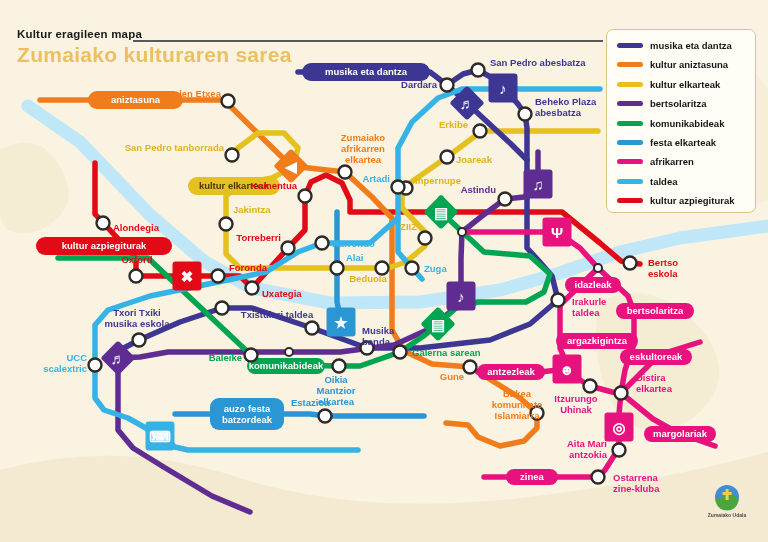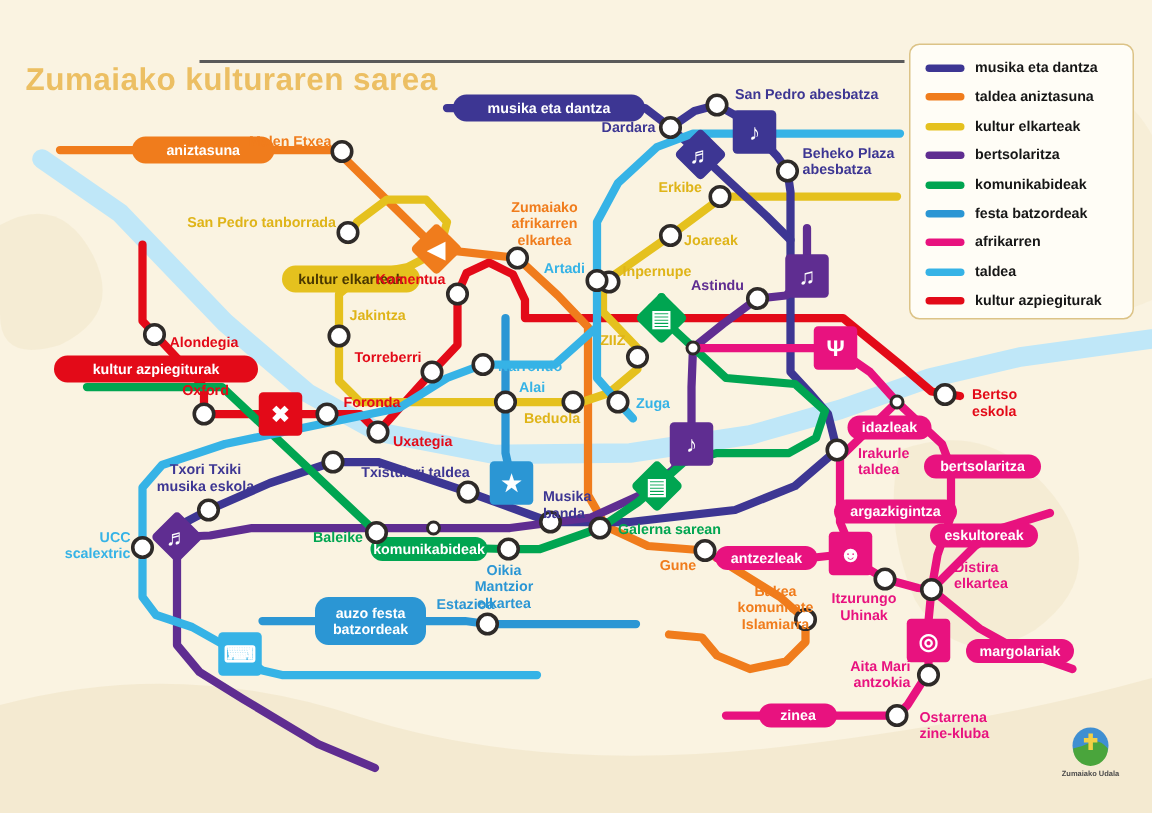--- a/index.html
+++ b/index.html
@@ -1,21 +1,21 @@
 <!DOCTYPE html>
 <html><head>
 <meta charset="utf-8">
 <style>
   html,body{margin:0;padding:0;background:#e8e2d2;}
   #poster{position:relative;width:768px;height:542px;background:#faf3e1;overflow:hidden;
           font-family:"Liberation Sans",sans-serif;}
   #titleblock{position:absolute;left:17px;top:28px;z-index:3;}
   #kicker{font-size:11.5px;font-weight:700;color:#1a1a1a;letter-spacing:.2px;}
   #kicker-rule{position:absolute;left:133px;top:40px;width:470px;height:1.5px;background:#5a5a5a;z-index:3;}
-  #heading{font-size:21px;font-weight:700;color:#ecbf63;margin-top:14px;letter-spacing:.3px;}
+  #heading{font-size:21px;font-weight:700;color:#ecbf63;margin-top:3px;letter-spacing:.3px;}
   #legend{position:absolute;left:606px;top:29px;width:150px;height:184px;background:#fffdf6;
           border:1.5px solid #dcc387;border-radius:7px;z-index:4;box-sizing:border-box;
           padding:10px 8px 6px 10px;display:flex;flex-direction:column;justify-content:space-between;}
   .legend-row{display:flex;align-items:center;gap:7px;}
   .legend-swatch{display:inline-block;width:26px;height:5px;border-radius:3px;flex:0 0 26px;}
   .legend-label{font-size:9.5px;font-weight:700;color:#161616;white-space:nowrap;}
   svg{position:absolute;left:0;top:0;}
   text{font-family:"Liberation Sans",sans-serif;}
 </style>
 </head>
@@ -257,48 +257,49 @@
 
     <g id="logo">
       <circle cx="727" cy="497" r="12" fill="#3f8fd2"></circle>
       <path d="M715.4,499 a11.6,11.6 0 0 0 23.2,0 q-6-7-11.6-4 q-6,3-11.6,4 Z" fill="#4aa53c"></path>
       <path d="M725.6,489 h3 v3 h3 v3 h-3 v5 h-3 v-5 h-3 v-3 h3 Z" fill="#f2d046"></path>
       <text x="727" y="517" font-size="5" font-weight="700" fill="#4a4a4a" text-anchor="middle">Zumaiako Udala</text>
     </g>
   </svg>
 
   <div id="titleblock">
+    <div id="kicker">Kultur eragileen mapa</div>
     <div id="heading">Zumaiako kulturaren sarea</div>
   </div>
   <div id="kicker-rule"></div>
 
   <div id="legend">
       <div class="legend-row">
         <span class="legend-swatch" style="background: rgb(61, 54, 147);"></span>
         <span class="legend-label">musika eta dantza</span>
       </div>
       <div class="legend-row">
         <span class="legend-swatch" style="background: rgb(240, 124, 28);"></span>
-        <span class="legend-label">taldea aniztasuna</span>
+        <span class="legend-label">kultur aniztasuna</span>
       </div>
       <div class="legend-row">
         <span class="legend-swatch" style="background: rgb(229, 193, 30);"></span>
         <span class="legend-label">kultur elkarteak</span>
       </div>
       <div class="legend-row">
         <span class="legend-swatch" style="background: rgb(95, 45, 145);"></span>
         <span class="legend-label">bertsolaritza</span>
       </div>
       <div class="legend-row">
         <span class="legend-swatch" style="background: rgb(0, 165, 81);"></span>
         <span class="legend-label">komunikabideak</span>
       </div>
       <div class="legend-row">
         <span class="legend-swatch" style="background: rgb(43, 150, 212);"></span>
-        <span class="legend-label">festa batzordeak</span>
+        <span class="legend-label">festa elkarteak</span>
       </div>
       <div class="legend-row">
         <span class="legend-swatch" style="background: rgb(232, 18, 127);"></span>
         <span class="legend-label">afrikarren</span>
       </div>
       <div class="legend-row">
         <span class="legend-swatch" style="background: rgb(54, 179, 230);"></span>
         <span class="legend-label">taldea</span>
       </div>
       <div class="legend-row">

